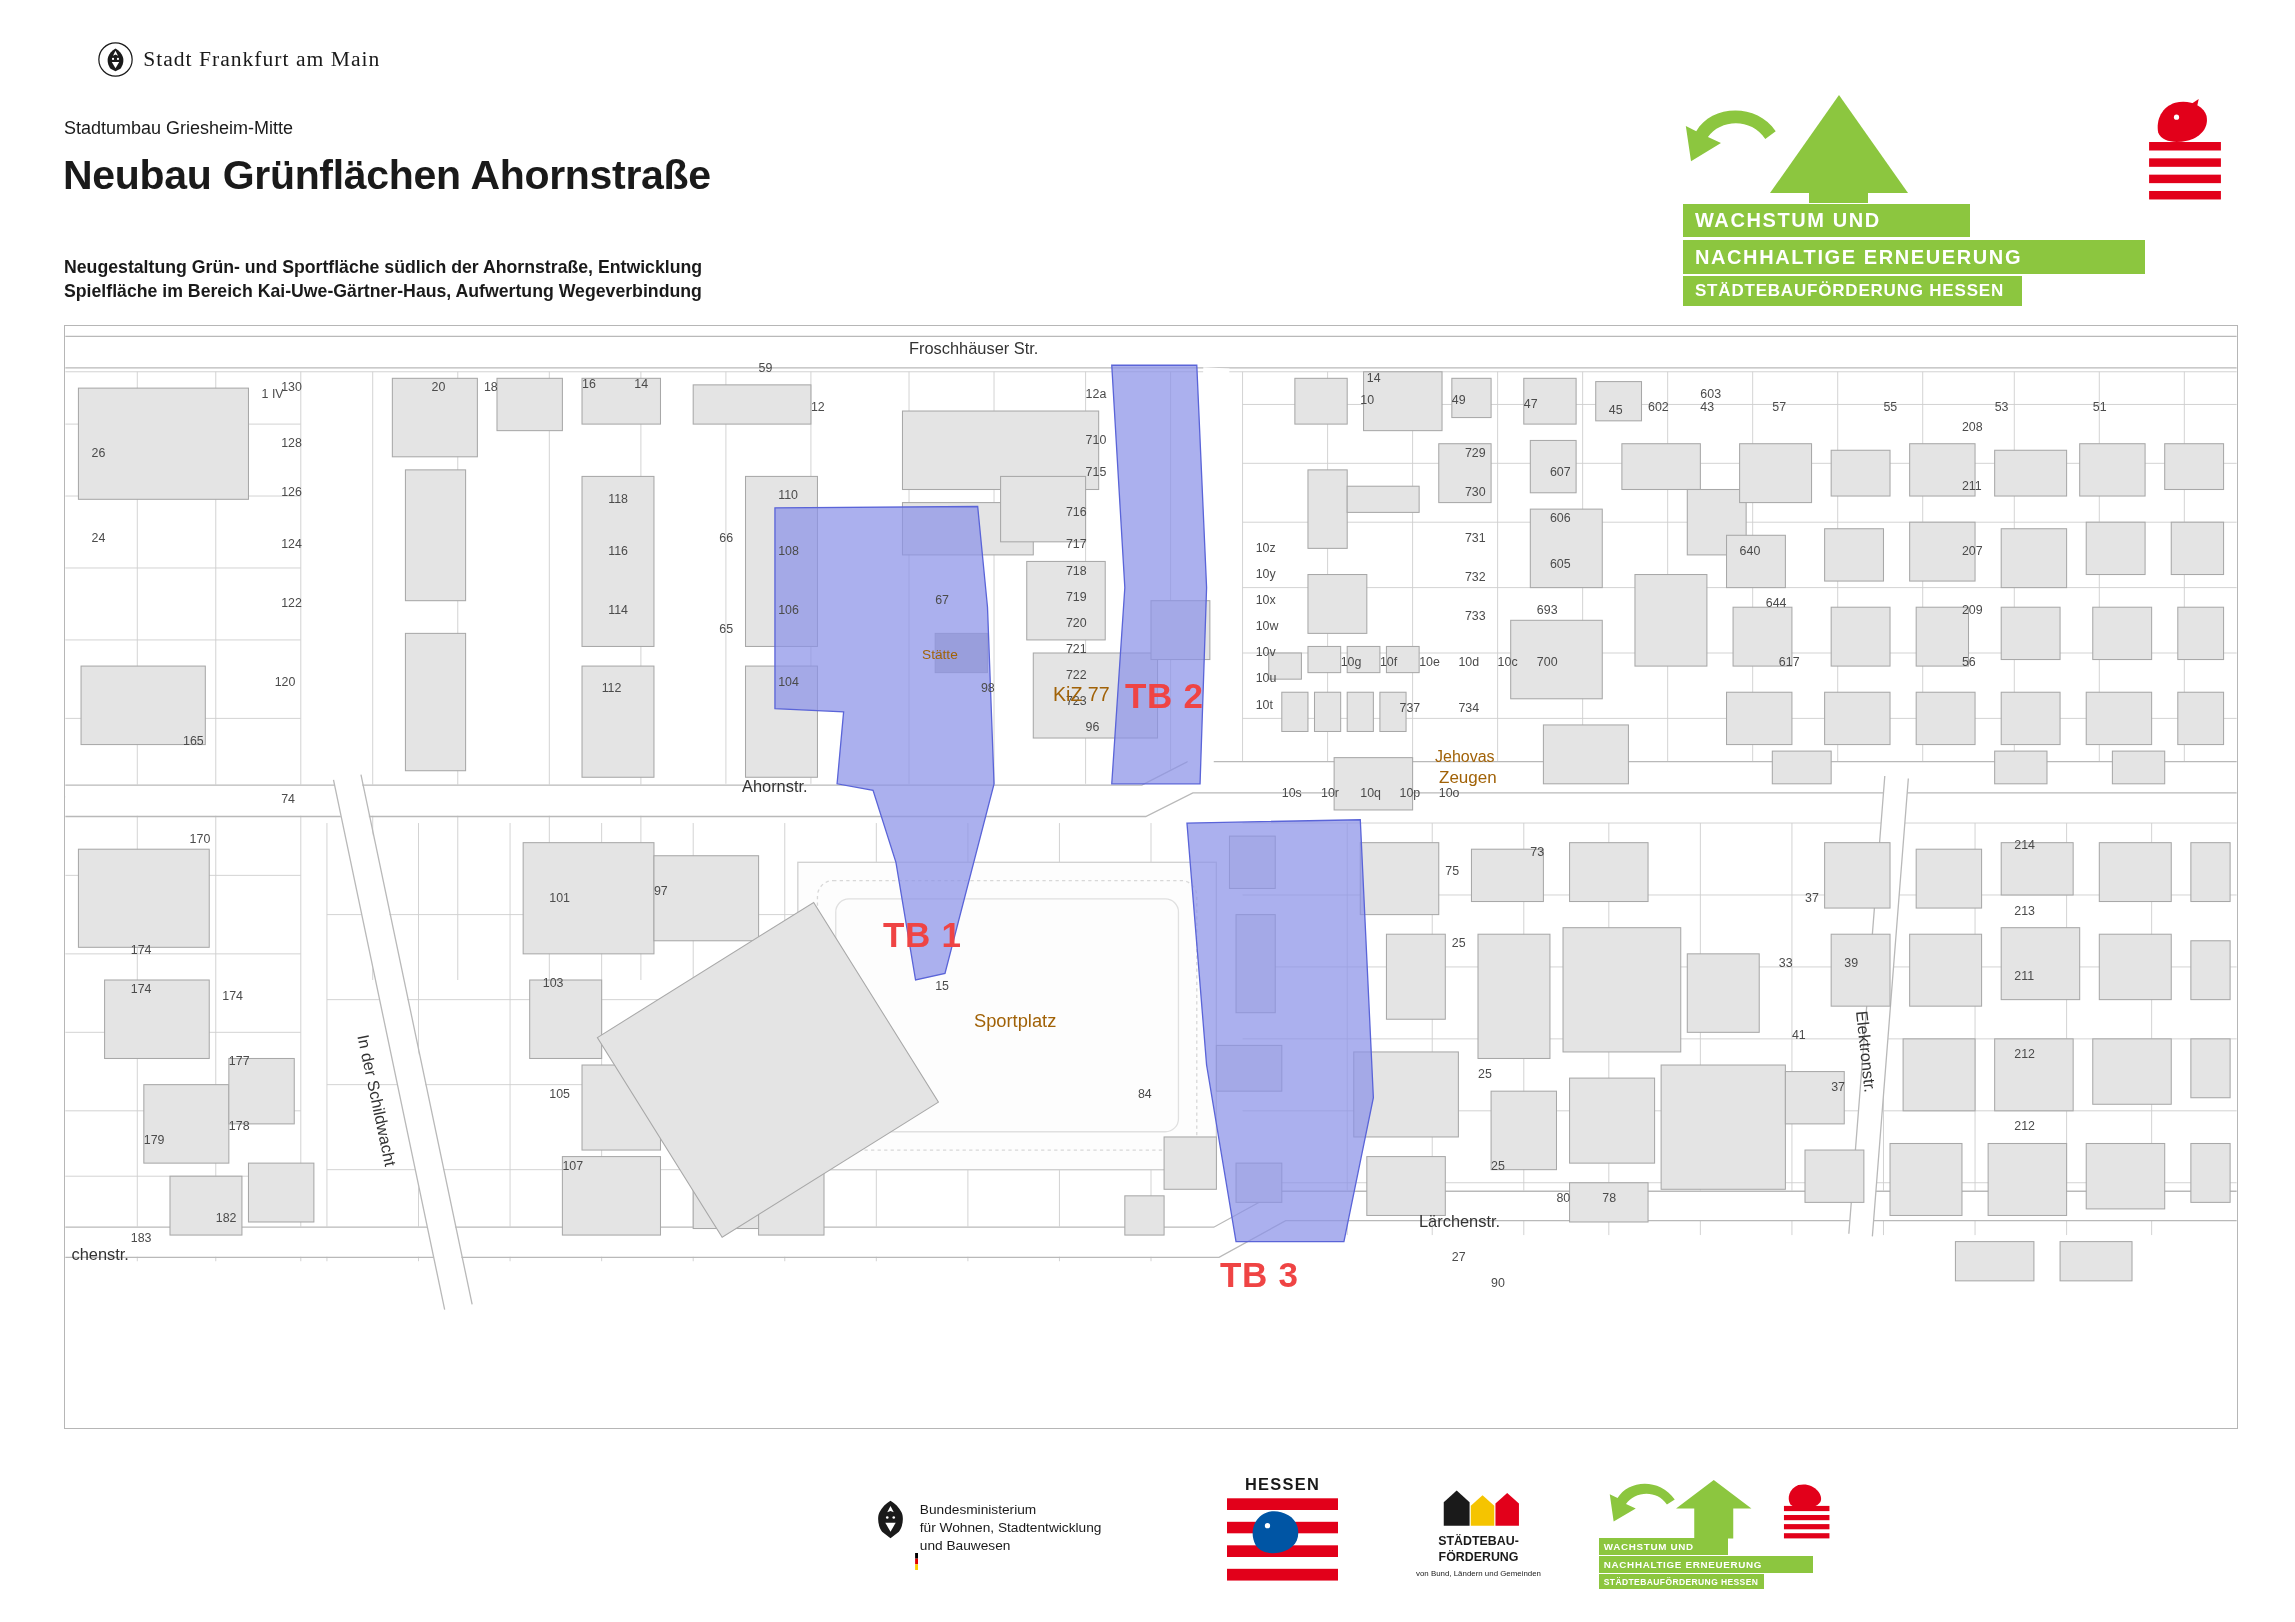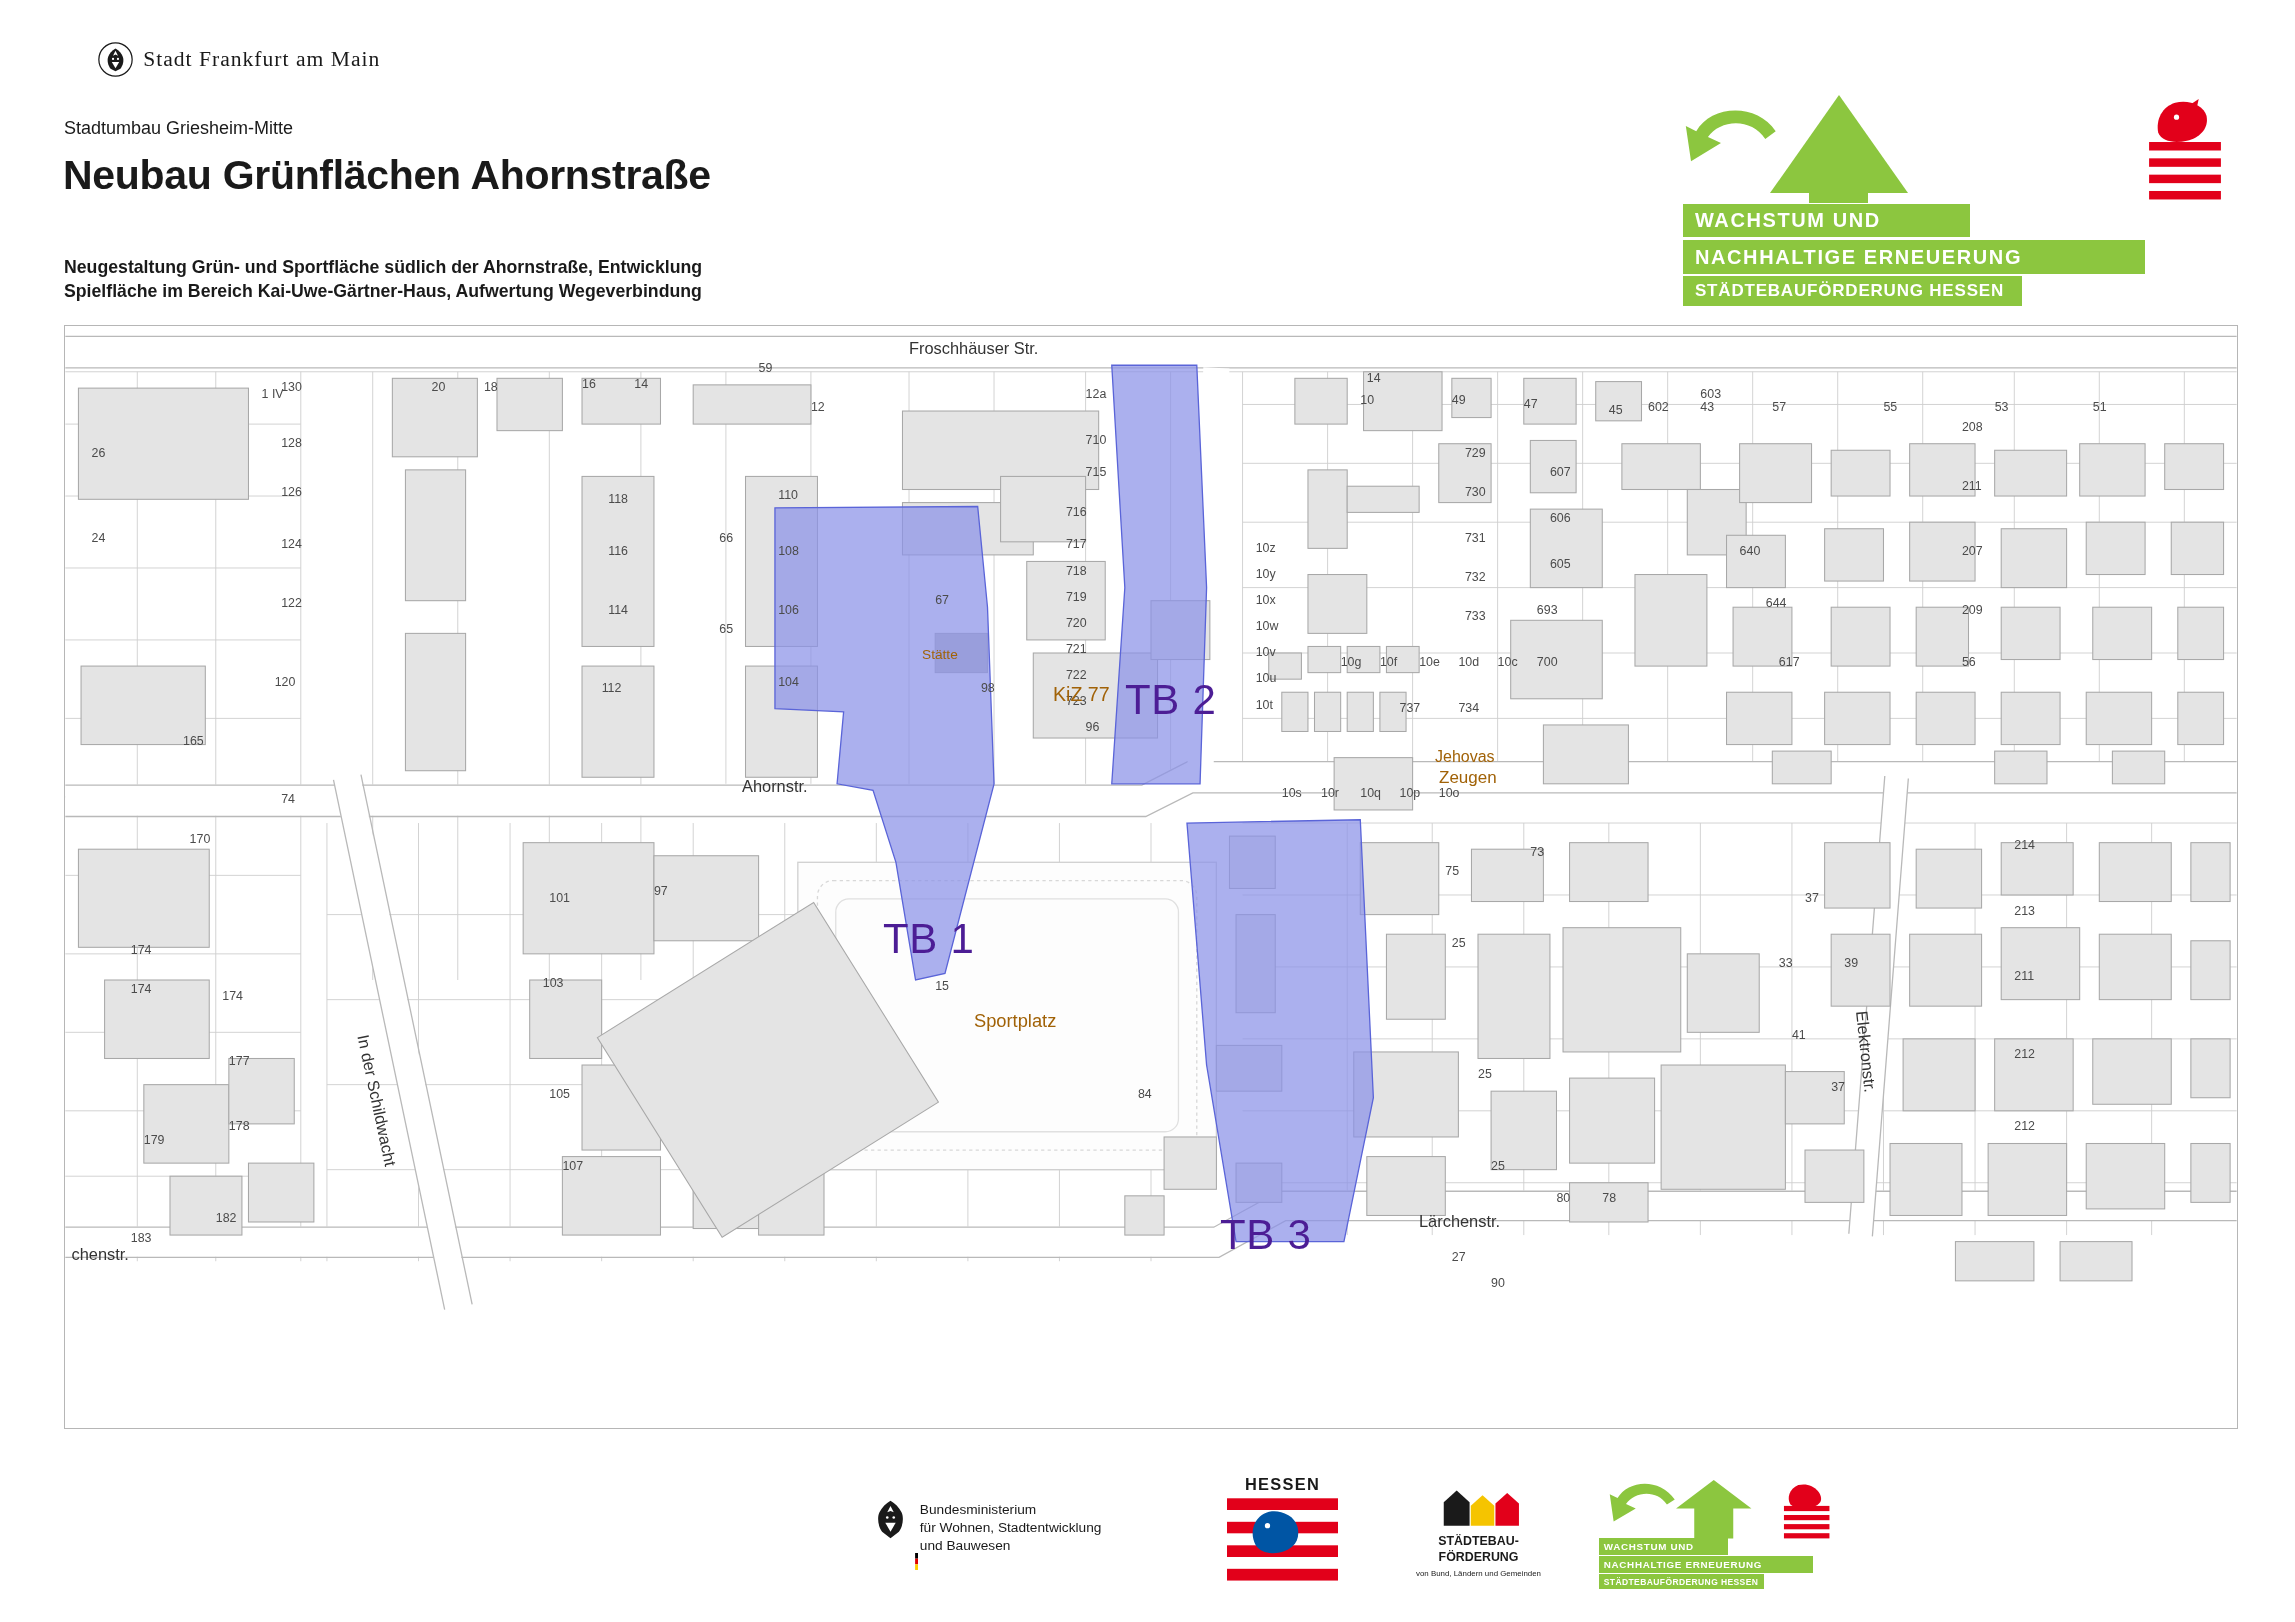--- a/index.html
+++ b/index.html
@@ -138,28 +138,28 @@
     overflow: hidden;
   }
   .map-svg {
     position: absolute;
     left: 0; top: 0;
     width: 2172px;
     height: 1102px;
   }
   .tb-label {
     position: absolute;
-    font-size: 42px;
-    font-weight: normal;
-    color: #4c1d95;
+    font-size: 35px;
+    font-weight: bold;
+    color: #ef4444;
     letter-spacing: 0.7px;
   }
   #tb1-label { left: 818px; top: 589px; }
   #tb2-label { left: 1060px; top: 350px; }
-  #tb3-label { left: 1155px; top: 885px; }
+  #tb3-label { left: 1155px; top: 929px; }
 
   .map-street-label {
     position: absolute;
     font-size: 16.4px;
     color: #333;
     white-space: nowrap;
   }
   .map-poi-label {
     position: absolute;
     font-size: 16.4px;

